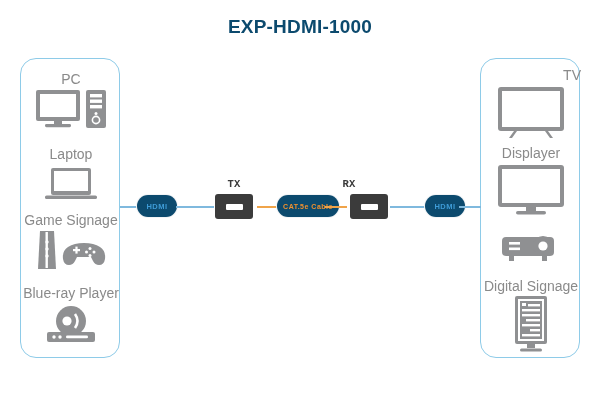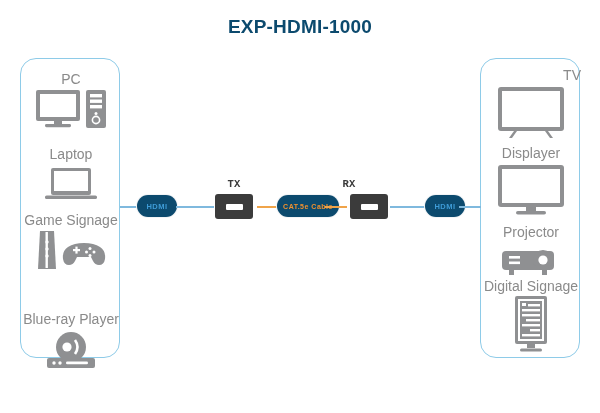--- a/index.html
+++ b/index.html
@@ -65,21 +65,21 @@
     display: flex;
     align-items: center;
     justify-content: center;
   }
   .device-icon svg { display: block; }
 
   
   .d-pc       { top: 14px; }
   .d-laptop   { top: 89px; }
   .d-console  { top: 155px; }
-  .d-bluray   { top: 228px; margin-top: 26px; }
+  .d-bluray   { top: 228px; }
 
   
   .d-tv        { top: 10px; text-align: right; }
   .d-displayer { top: 88px; }
   .d-projector { top: 167px; }
   .d-signage   { top: 221px; }
   .d-signage .device-icon { height: 62px; }
   .d-tv .device-icon { height: 58px; }
   .d-displayer .device-icon { height: 58px; }
 
@@ -267,21 +267,20 @@
             <rect x="2" y="2" width="66" height="42" rx="3"></rect>
             <rect x="6" y="6" width="58" height="34" fill="#ffffff"></rect>
             <rect x="30" y="44" width="10" height="4"></rect>
             <rect x="20" y="48" width="30" height="3.6" rx="1.8"></rect>
           </g>
         </svg>
       </div>
     </div>
 
     <div class="device d-projector">
-      <div class="device-label">Projector</div>
       <div class="device-icon">
         <svg width="62" height="34" viewBox="0 0 62 34">
           <g fill="#8f9092">
             <rect x="2" y="6" width="52" height="19" rx="4"></rect>
             <circle cx="43" cy="15" r="10"></circle>
             <circle cx="43" cy="15" r="4.6" fill="#ffffff"></circle>
             <rect x="9" y="11" width="11" height="2.6" fill="#ffffff"></rect>
             <rect x="9" y="16.5" width="11" height="2.6" fill="#ffffff"></rect>
             <rect x="9" y="25" width="5" height="5"></rect>
             <rect x="42" y="25" width="5" height="5"></rect>

